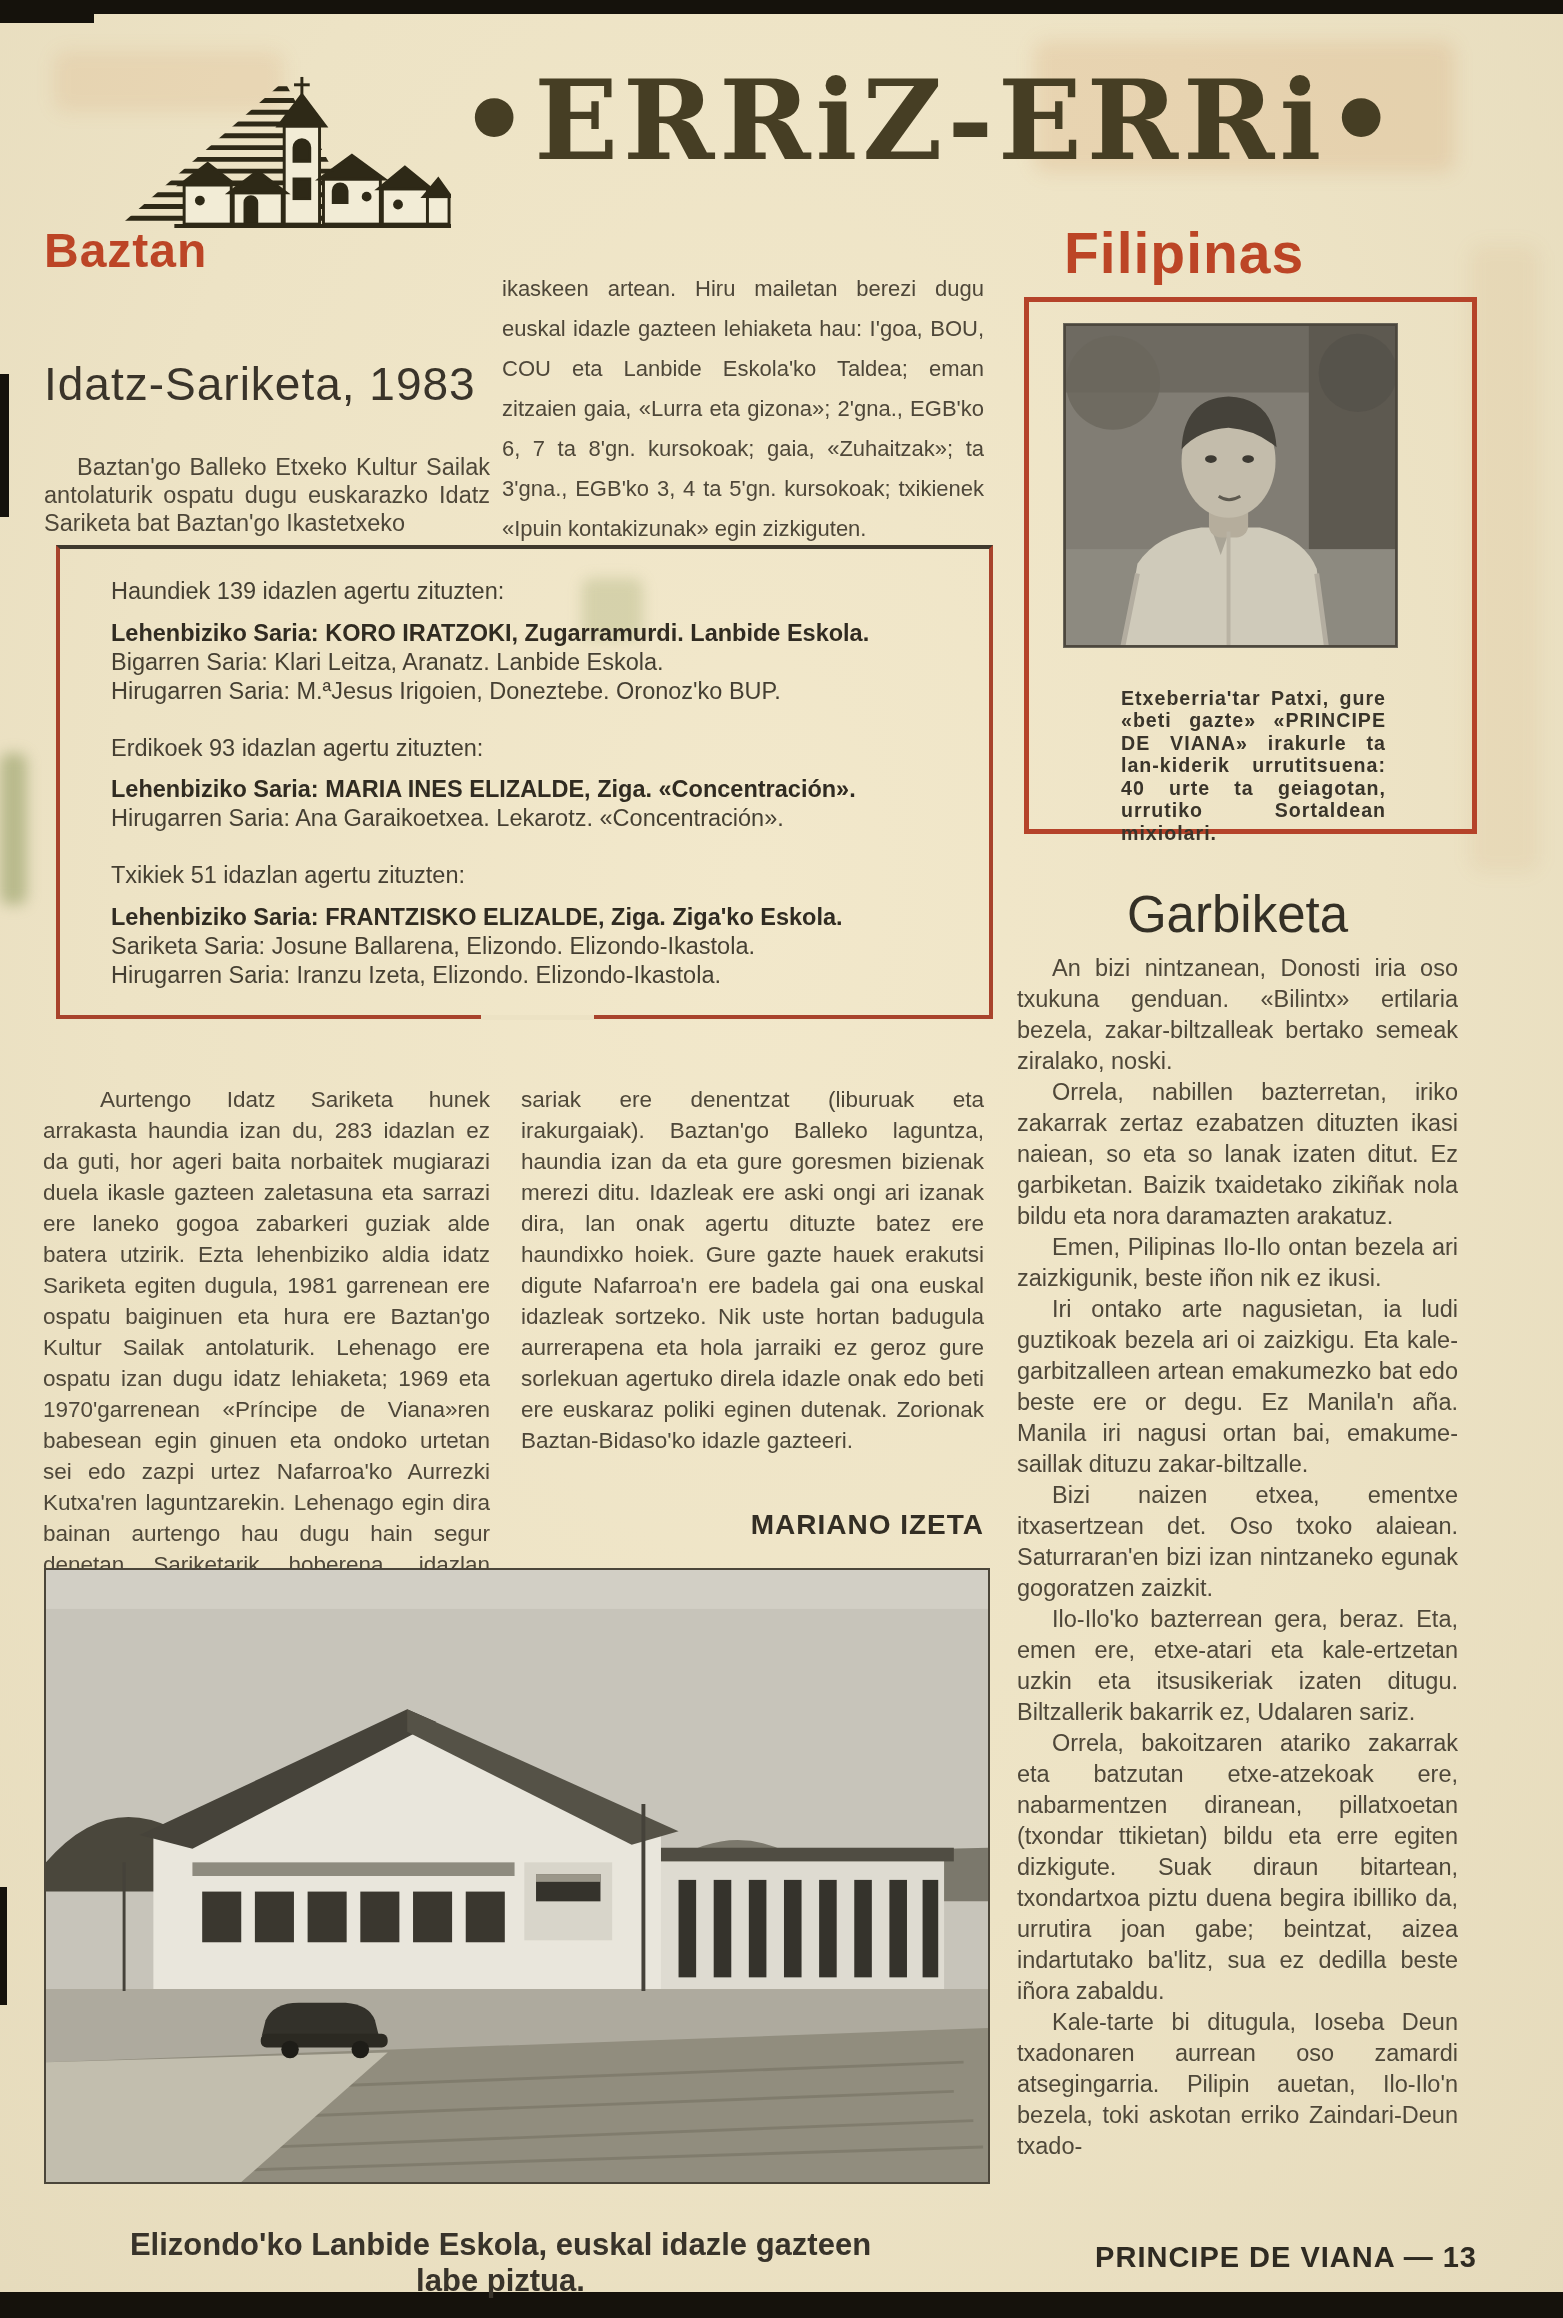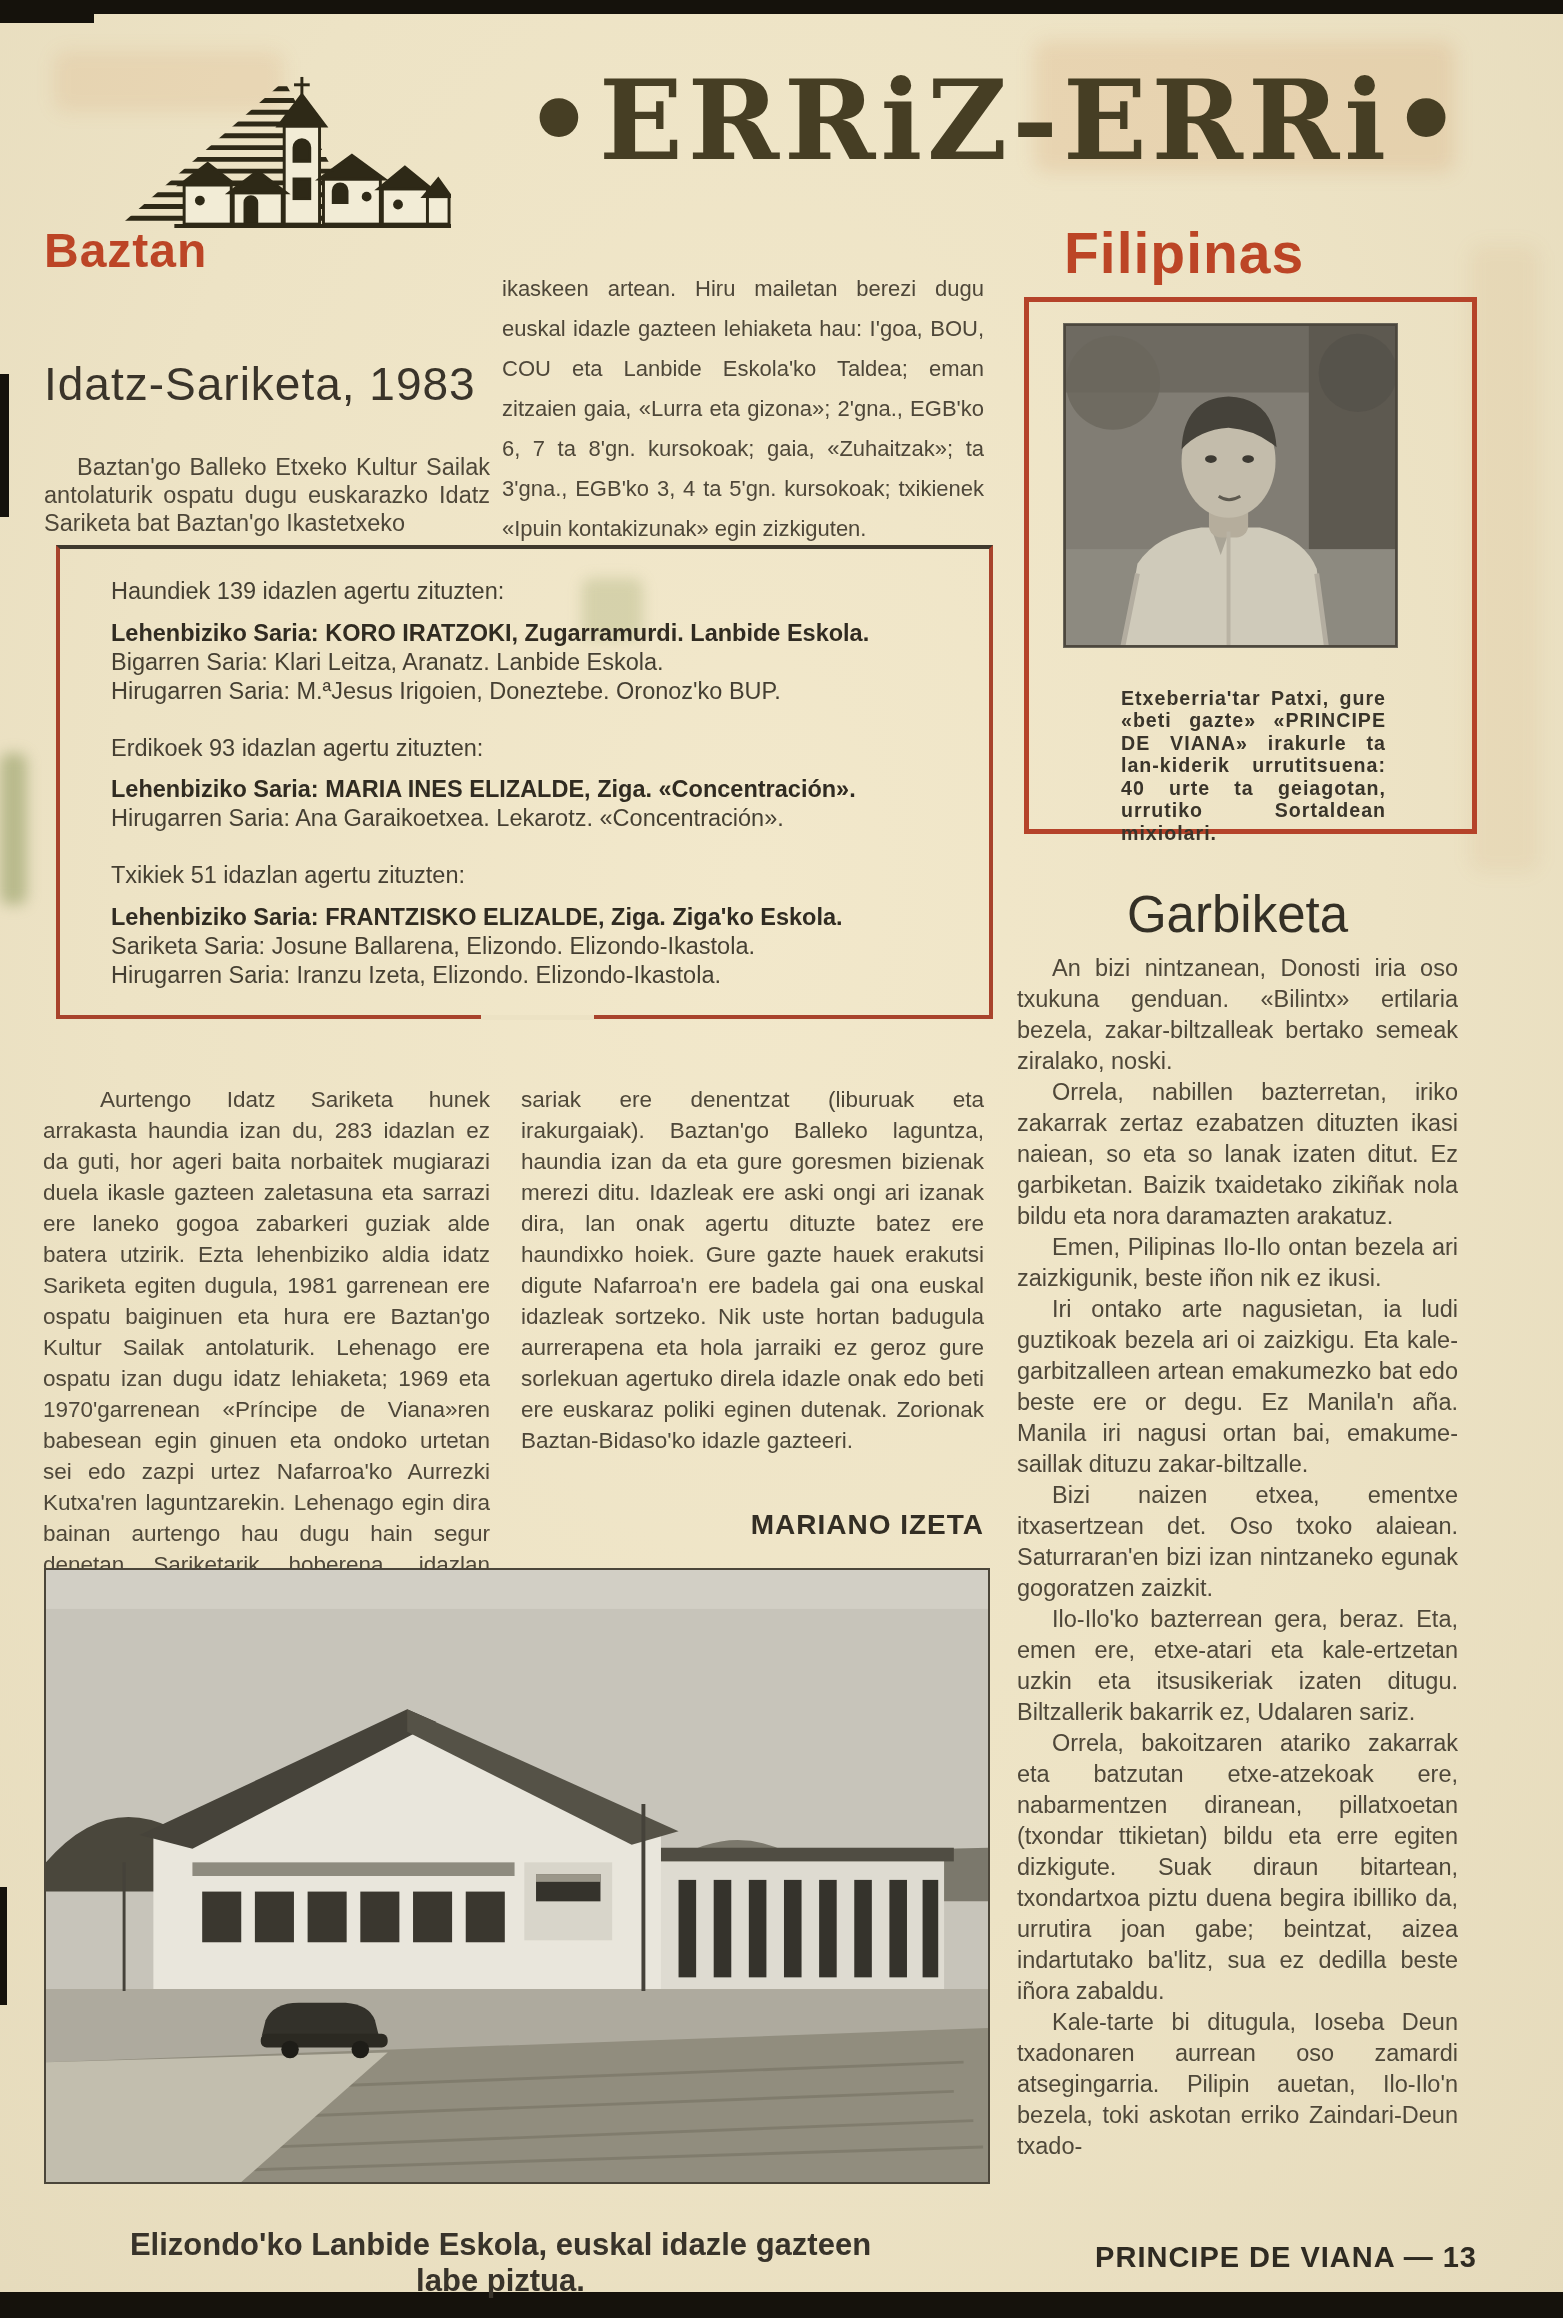--- a/index.html
+++ b/index.html
@@ -8,21 +8,21 @@
     background:radial-gradient(ellipse at 48% 38%, #f2e8cb 0%, #ede3c5 55%, #e5dabb 100%);
     font-family:"Liberation Sans", sans-serif; color:#4e4739;
   }
   .abs{position:absolute;}
   .bar{background:#15120c;}
   .ghost{position:absolute; background:rgba(193,112,44,.10); filter:blur(8.8px); border-radius:13.7px; pointer-events:none;}
   .smudge{position:absolute; filter:blur(6.9px); border-radius:9.8px; pointer-events:none;}
 
   
   .masthead{
-    left:459px; top:63px; width:1072px; display:flex; justify-content:center;
+    left:459px; top:63px; width:1072px; display:flex; justify-content:flex-start;
     font-family:"DejaVu Serif", serif; font-weight:bold; font-size:110px; line-height:1.05;
     color:#463e24; letter-spacing:4.9px; white-space:nowrap;
   }
   
   .h-red{font-weight:bold; color:#bc4526; letter-spacing:1px;}
   .baztan-title{left:44px; top:223px; font-size:48px;}
   .filipinas-title{left:1064px; top:220px; font-size:57px;}
   .idatz-subtitle{left:44px; top:357px; font-size:46px; font-weight:400; color:#3a342a; letter-spacing:1px;}
   .garbiketa-title{left:1017px; top:885px; width:441px; text-align:center; font-size:51px; font-weight:400; color:#343026;}
 

